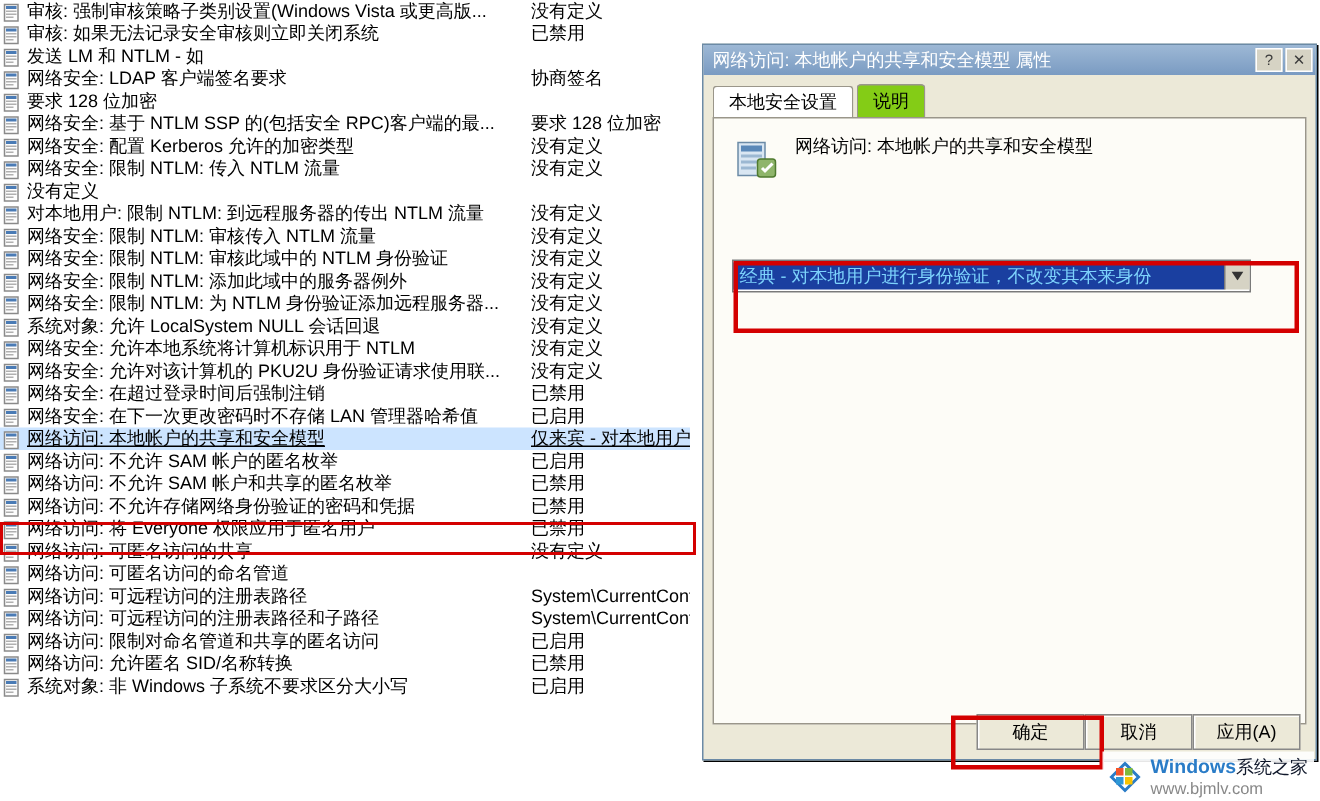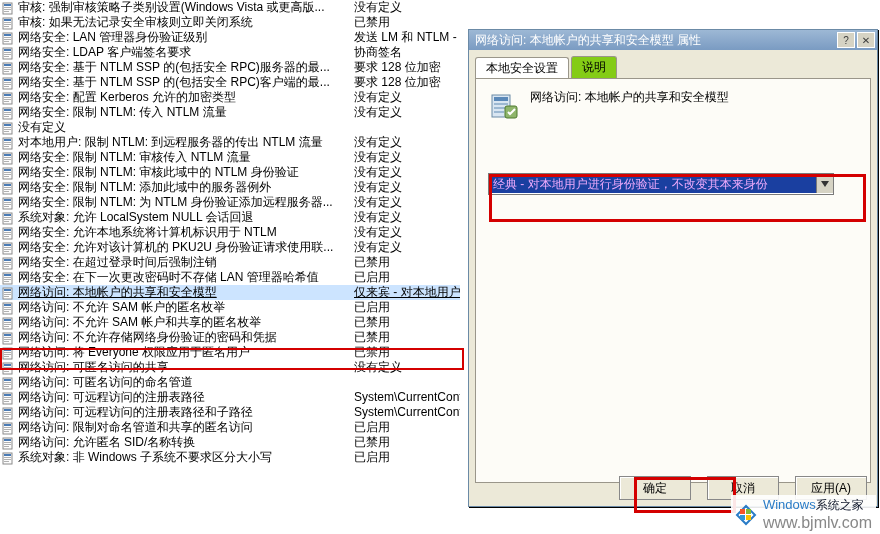--- a/index.html
+++ b/index.html
@@ -19,31 +19,31 @@
   .titlebar .tb{width:16px;height:14px;background:#d6d3c4;border:1px solid #fff;margin-left:2px;display:flex;align-items:center;justify-content:center;color:#3b3b3b;font-family:Arial;font-size:10px;cursor:default;}
   .tabs{display:flex;align-items:flex-end;height:24px;padding:4px 6px 0 6px;}
   .tab{padding:2px 10px;border:1px solid #9a968a;border-bottom:none;background:#84cc16;border-radius:3px 3px 0 0;margin-right:2px;}
   .tab.active{background:#fff;position:relative;top:1px;}
   .pane{margin:0 6px 6px 6px;height:403px;border:1px solid #9a968a;background:#fdfcf7;position:relative;}
   .pane-inner{padding:10px 12px;}
   .desc{display:flex;align-items:flex-start;margin-bottom:52px;}
   .desc .bigicon{width:32px;height:32px;margin-right:10px;flex:none;}
   .select-wrap{position:relative;}
   .select{width:344px;height:20px;border:1px solid #7a7a7a;background:#fff;display:flex;align-items:center;}
-  .select .opt{flex:1;background:#1a3fa0;color:#f0abfc;padding:0 4px;height:18px;line-height:18px;overflow:hidden;}
+  .select .opt{flex:1;background:#1a3fa0;color:#7dd3fc;padding:0 4px;height:18px;line-height:18px;overflow:hidden;}
   .select .dd{width:16px;height:18px;background:#d6d3c4;border-left:1px solid #7a7a7a;display:flex;align-items:center;justify-content:center;}
   .red-box-2{position:absolute;left:489px;top:174px;width:371px;height:42px;border:3px solid #d40000;pointer-events:none;}
-  .btns{position:absolute;left:0;right:0;bottom:6px;display:flex;justify-content:flex-end;gap:16px;padding:0 10px;}
+  .btns{position:absolute;left:0;right:0;bottom:6px;display:flex;justify-content:flex-end;gap:0;padding:0 10px;}
   .btn{min-width:70px;height:22px;border:1px solid #888;background:#ece9d8;display:flex;align-items:center;justify-content:center;box-shadow:inset 1px 1px 0 #fff;}
   .red-box-3{position:absolute;left:634px;top:477px;width:96px;height:30px;border:3px solid #d40000;pointer-events:none;}
   
   .wm{position:absolute;right:4px;bottom:0;display:flex;align-items:center;gap:6px;background:rgba(255,255,255,0.9);padding:2px 4px;}
   .wm .wl{width:22px;height:22px;}
-  .wm .t1{font-weight:normal;color:#2a7cc7;font-size:13px;}
-  .wm .t2{color:#888;font-size:16px;}
+  .wm .t1{font-weight:bold;color:#2a7cc7;font-size:13px;}
+  .wm .t2{color:#888;font-size:11px;}
   svg{display:block}
 </style>
 </head>
 <body>
 <div class="app">
 
 <div class="list" id="policy-list">
       <div class="row">
         <div class="icon">
           <svg viewBox="0 0 14 14">
@@ -73,21 +73,20 @@
       <div class="row">
         <div class="icon">
           <svg viewBox="0 0 14 14">
             <rect x="1" y="2" width="9" height="11" fill="#fdfdfd" stroke="#8a8a8a"></rect>
             <rect x="2" y="3" width="7" height="2" fill="#4a7bb5"></rect>
             <rect x="2" y="6" width="7" height="1" fill="#b0b0b0"></rect>
             <rect x="2" y="8" width="7" height="1" fill="#b0b0b0"></rect>
             <rect x="2" y="10" width="5" height="1" fill="#b0b0b0"></rect>
           </svg>
         </div>
-        <div class="policy">网络安全: LAN 管理器身份验证级别</div>
         <div class="value">发送 LM 和 NTLM - 如</div>
       </div>
       <div class="row">
         <div class="icon">
           <svg viewBox="0 0 14 14">
             <rect x="1" y="2" width="9" height="11" fill="#fdfdfd" stroke="#8a8a8a"></rect>
             <rect x="2" y="3" width="7" height="2" fill="#4a7bb5"></rect>
             <rect x="2" y="6" width="7" height="1" fill="#b0b0b0"></rect>
             <rect x="2" y="8" width="7" height="1" fill="#b0b0b0"></rect>
             <rect x="2" y="10" width="5" height="1" fill="#b0b0b0"></rect>
@@ -99,21 +98,20 @@
       <div class="row">
         <div class="icon">
           <svg viewBox="0 0 14 14">
             <rect x="1" y="2" width="9" height="11" fill="#fdfdfd" stroke="#8a8a8a"></rect>
             <rect x="2" y="3" width="7" height="2" fill="#4a7bb5"></rect>
             <rect x="2" y="6" width="7" height="1" fill="#b0b0b0"></rect>
             <rect x="2" y="8" width="7" height="1" fill="#b0b0b0"></rect>
             <rect x="2" y="10" width="5" height="1" fill="#b0b0b0"></rect>
           </svg>
         </div>
-        <div class="policy">网络安全: 基于 NTLM SSP 的(包括安全 RPC)服务器的最...</div>
         <div class="value">要求 128 位加密</div>
       </div>
       <div class="row">
         <div class="icon">
           <svg viewBox="0 0 14 14">
             <rect x="1" y="2" width="9" height="11" fill="#fdfdfd" stroke="#8a8a8a"></rect>
             <rect x="2" y="3" width="7" height="2" fill="#4a7bb5"></rect>
             <rect x="2" y="6" width="7" height="1" fill="#b0b0b0"></rect>
             <rect x="2" y="8" width="7" height="1" fill="#b0b0b0"></rect>
             <rect x="2" y="10" width="5" height="1" fill="#b0b0b0"></rect>

